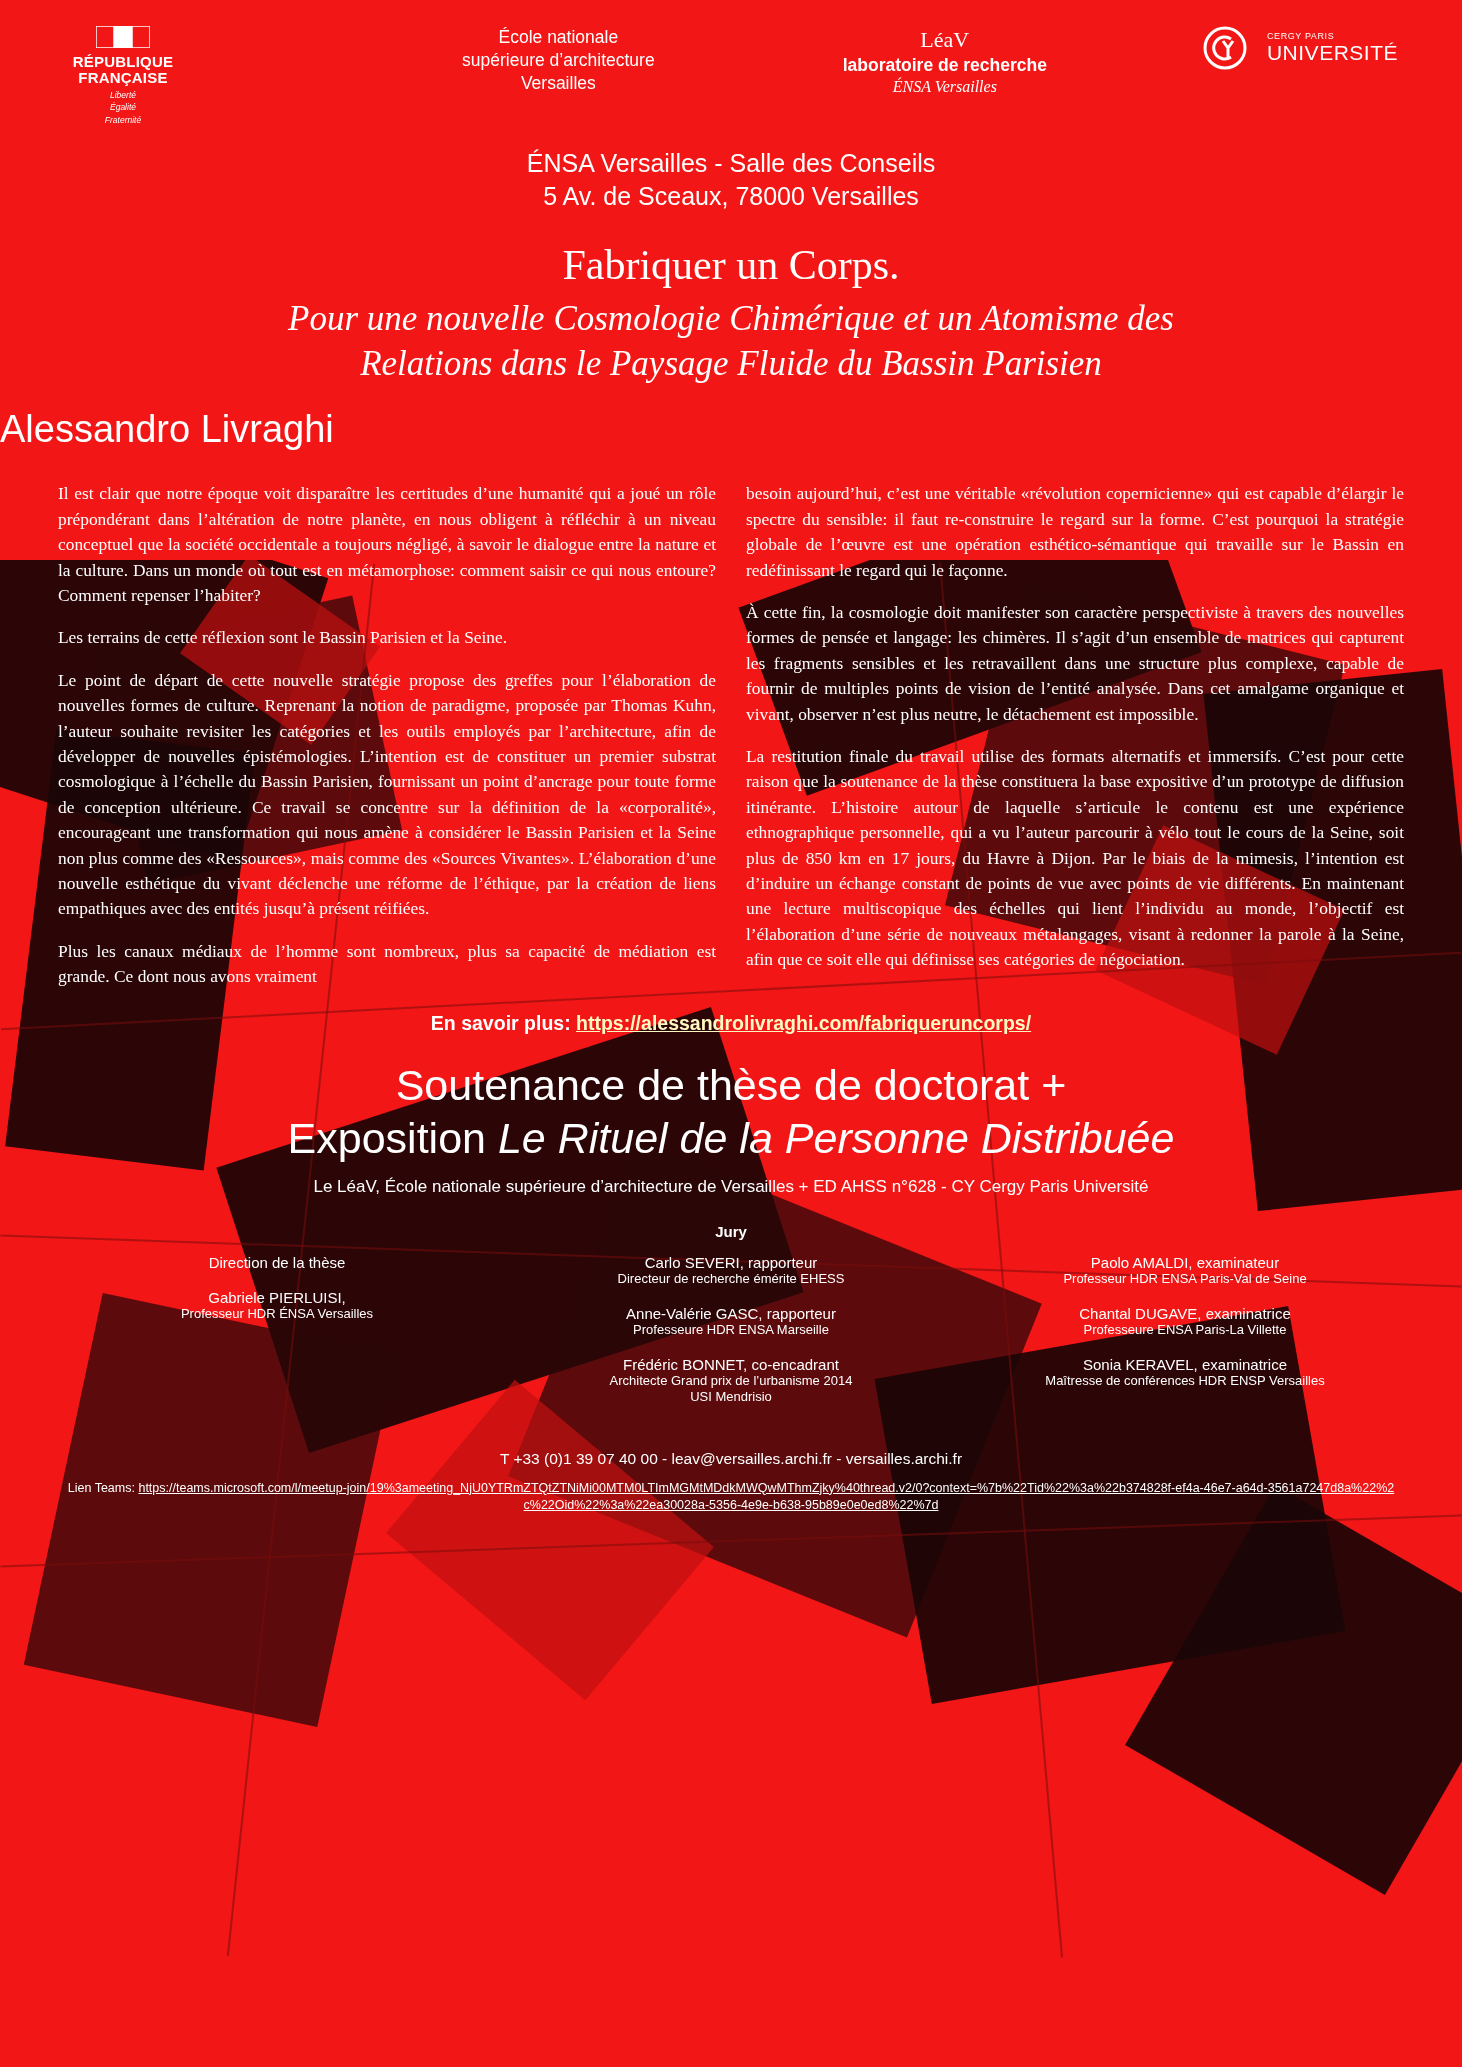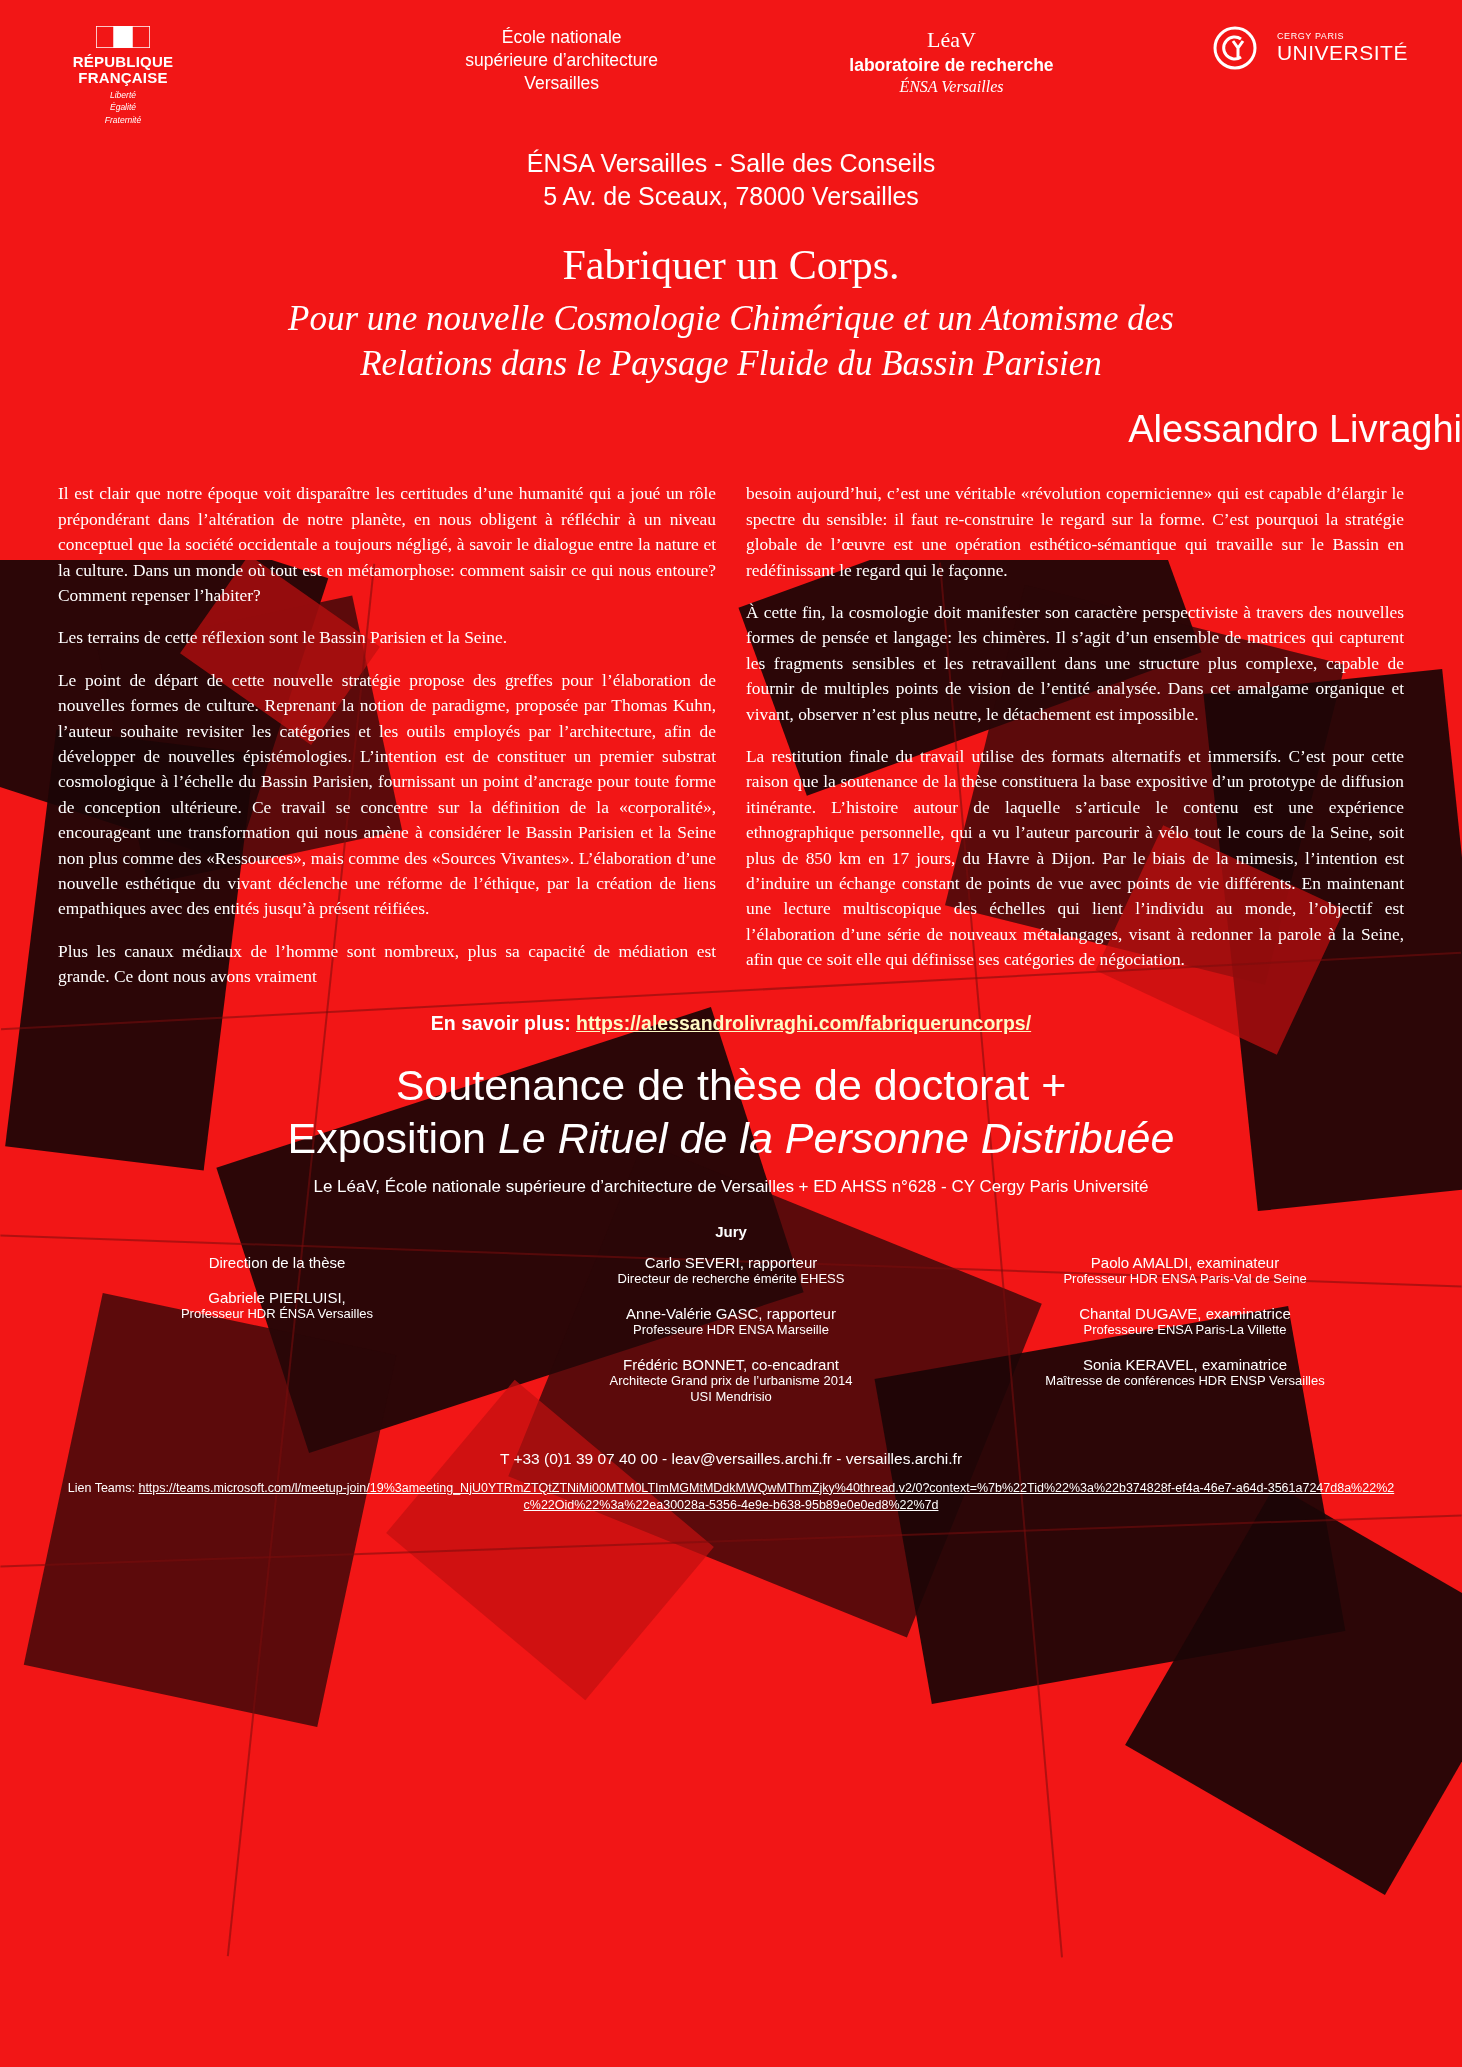--- a/index.html
+++ b/index.html
@@ -60,21 +60,21 @@
     font-size: 8.5px; font-style: italic; margin-top: 3px; line-height: 1.5;
   }
   .logo-ensa {
     text-align: center; font-size: 17.5px; font-weight: normal; line-height: 1.32;
     margin-left: 108px;
   }
   .logo-leav { text-align: center; line-height: 1.28; margin-left: 32px; }
   .logo-leav .l1 { font-family: "Liberation Serif", serif; font-size: 22px; }
   .logo-leav .l2 { font-size: 17.5px; font-weight: bold; }
   .logo-leav .l3 { font-family: "Liberation Serif", serif; font-style: italic; font-size: 16px; }
-  .logo-cy { display: flex; align-items: center; gap: 20px; margin-right: 6px; }
+  .logo-cy { display: flex; align-items: center; gap: 20px; margin-right: 16px; }
   .logo-cy .mark { width: 44px; height: 44px; }
   .logo-cy .cy-txt { line-height: 1.05; }
   .logo-cy .cy-small { font-size: 9px; letter-spacing: .6px; }
   .logo-cy .cy-big { font-size: 21px; letter-spacing: .5px; }
 
   
   .event-meta { text-align: center; margin-top: 22px; }
   .event-meta .when {
     font-size: 27px; text-decoration: underline; text-underline-offset: 4px;
   }
@@ -86,21 +86,21 @@
     font-family: "Liberation Serif", serif;
     font-size: 42px; text-align: center; margin-top: 30px;
   }
   .title-sub {
     font-family: "Liberation Serif", serif;
     font-style: italic;
     font-size: 35px; text-align: center; line-height: 1.28; margin-top: 8px;
     padding: 0 40px;
   }
   .author {
-    text-align: right; font-size: 38px; margin-top: 22px; padding-left: 20px;
+    text-align: left; font-size: 38px; margin-top: 22px;
   }
 
   
   .cols {
     display: flex;
     gap: 30px;
     padding: 30px 58px 0 58px;
     font-family: "Liberation Serif", serif;
     font-size: 17.4px;
     line-height: 1.46;

